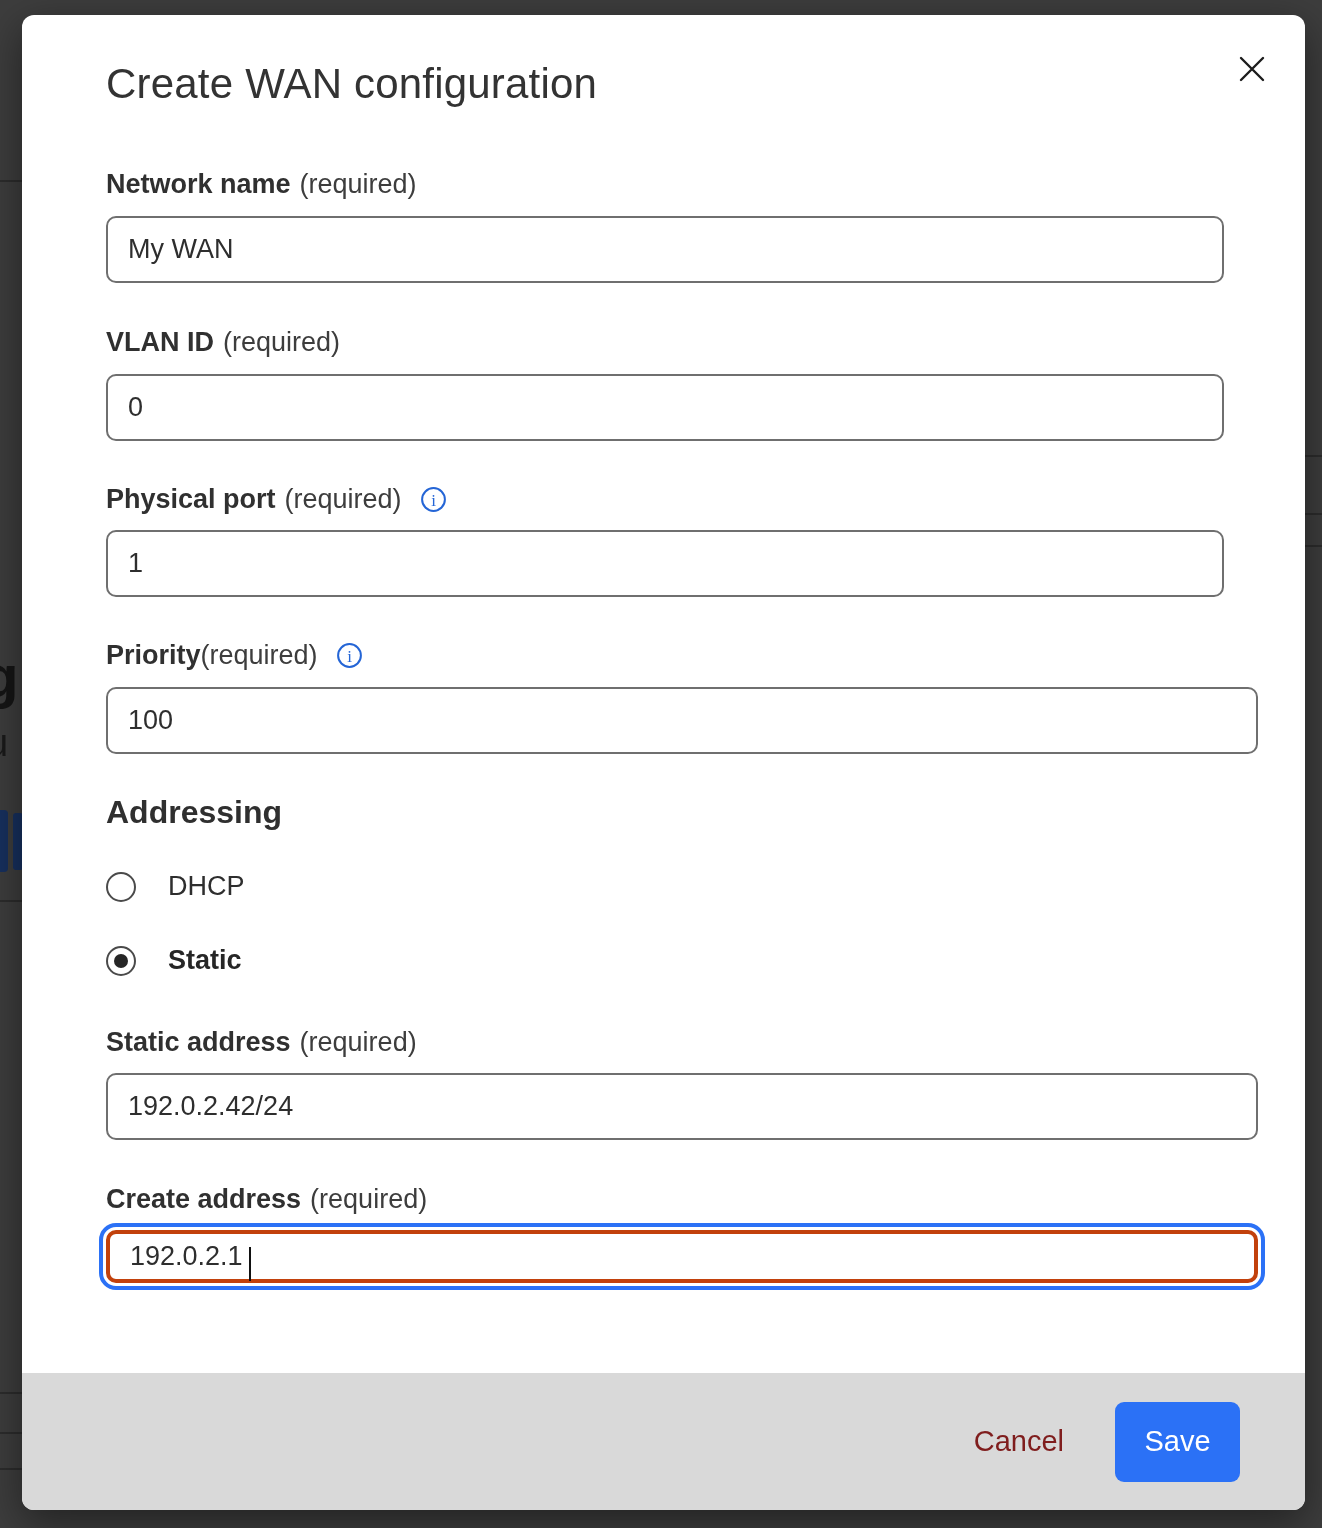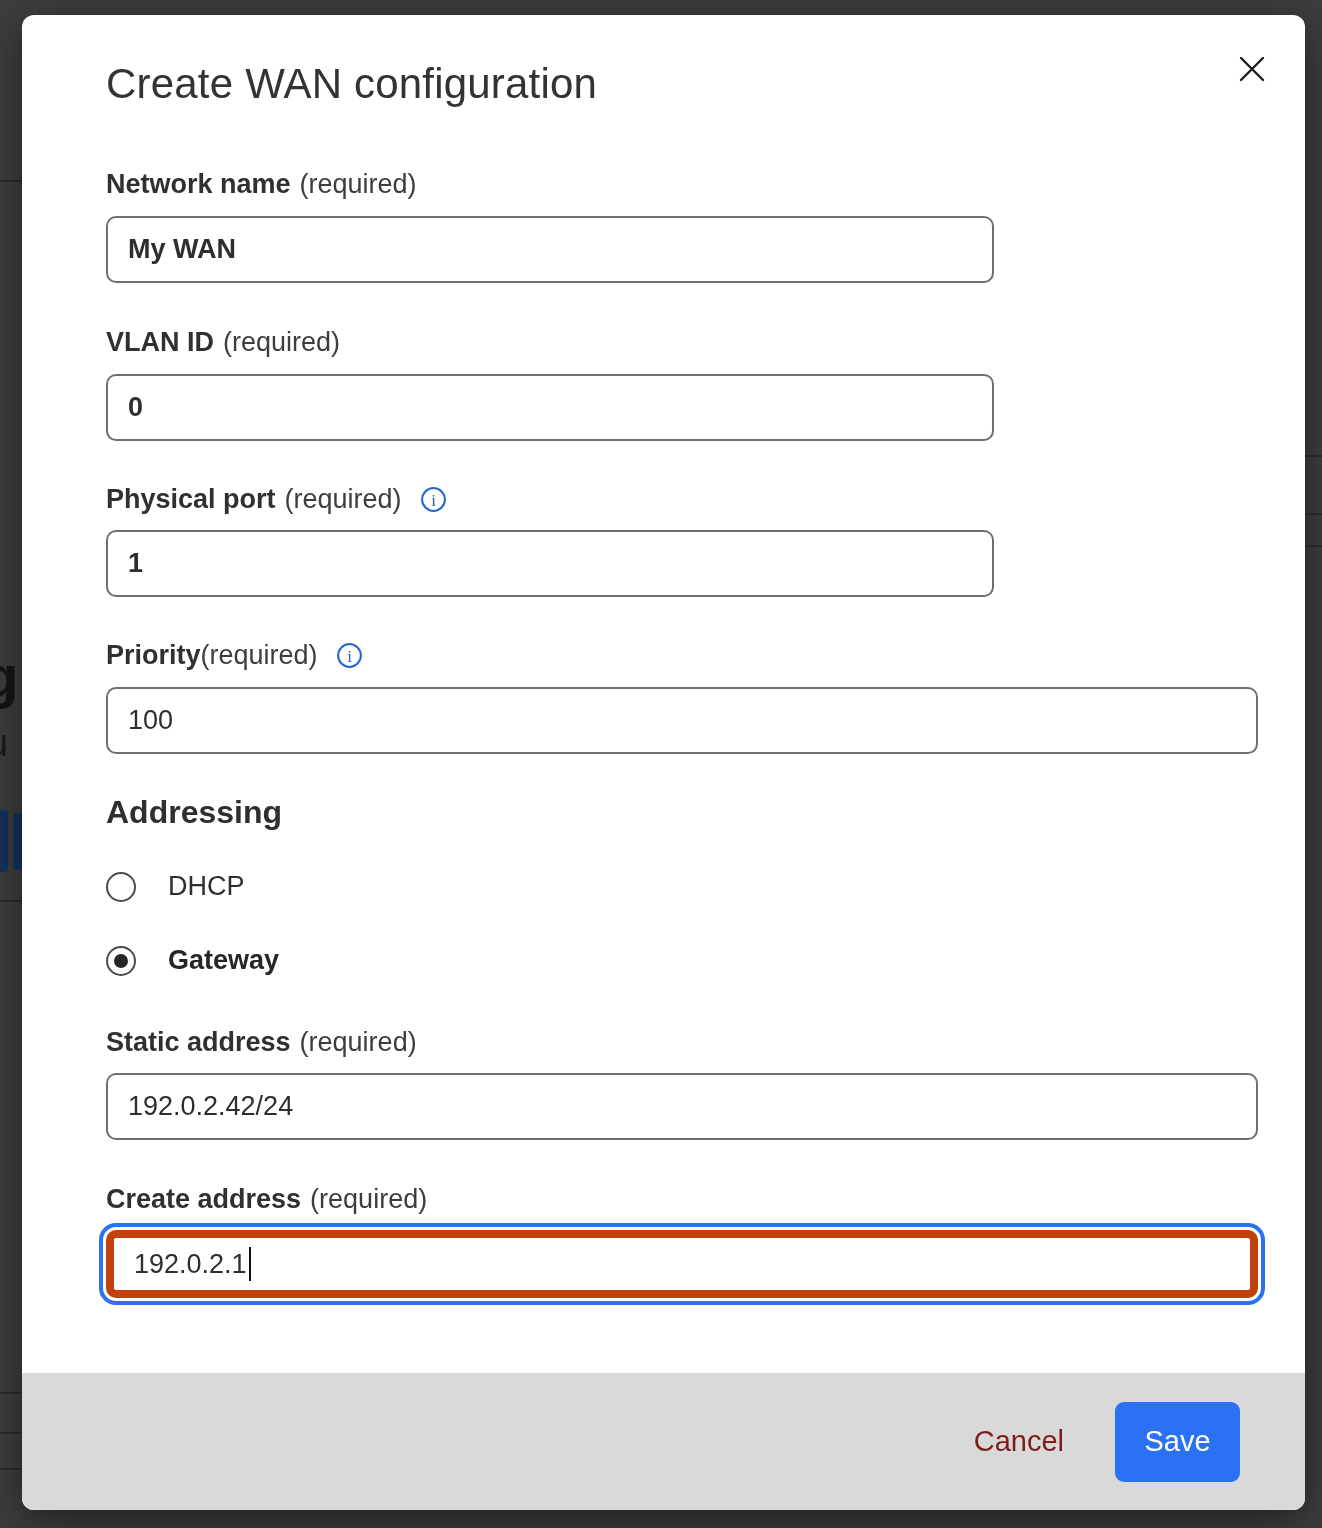--- a/index.html
+++ b/index.html
@@ -89,29 +89,29 @@
     border: 2px solid #6f6f6f;
     border-radius: 10px;
     background: #fff;
     font-family: "Liberation Sans", sans-serif;
     font-size: 27px;
     color: #2e2e2e;
     padding: 0 20px;
     outline: none;
   }
   .mt-16 { margin-top: 16px; }
-  .w-narrow { width: 888px; font-weight: bold; }
+  .w-narrow { width: 1118px; }
   .w-wide { width: 1152px; }
 
   .focus-wrap { position: relative; width: 1152px; margin-top: 16px; }
   .focus-wrap .text-input {
     margin-top: 12px;
     width: 100%;
-    height: 68px;
-    border: 8px solid #c2410c;
+    height: 53px;
+    border: 4px solid #c2410c;
     outline: 4px solid #2b71f6;
     outline-offset: 3px;
   }
   .caret {
     position: absolute;
     left: 143px; top: 17px;
     width: 2px; height: 34px;
     background: #111;
   }
 
@@ -245,21 +245,21 @@
 
       <div class="radio-row radio-row-dhcp">
         <span class="radio-circle"></span>
         <span class="radio-label">DHCP</span>
       </div>
 
       <div class="radio-row radio-row-static">
         <span class="radio-circle">
             <span class="radio-dot"></span>
           </span>
-        <span class="radio-label selected">Gateway</span>
+        <span class="radio-label selected">Static</span>
       </div>
 
       <div class="field-label mt-sect-51">
         <span class="lbl">Static address</span>
         <span class="req">(required)</span>
       </div>
       <input class="text-input w-wide mt-16" type="text" value="192.0.2.42/24" style="">
 
       <div class="field-label mt-sect-44">
         <span class="lbl">Create address</span>

